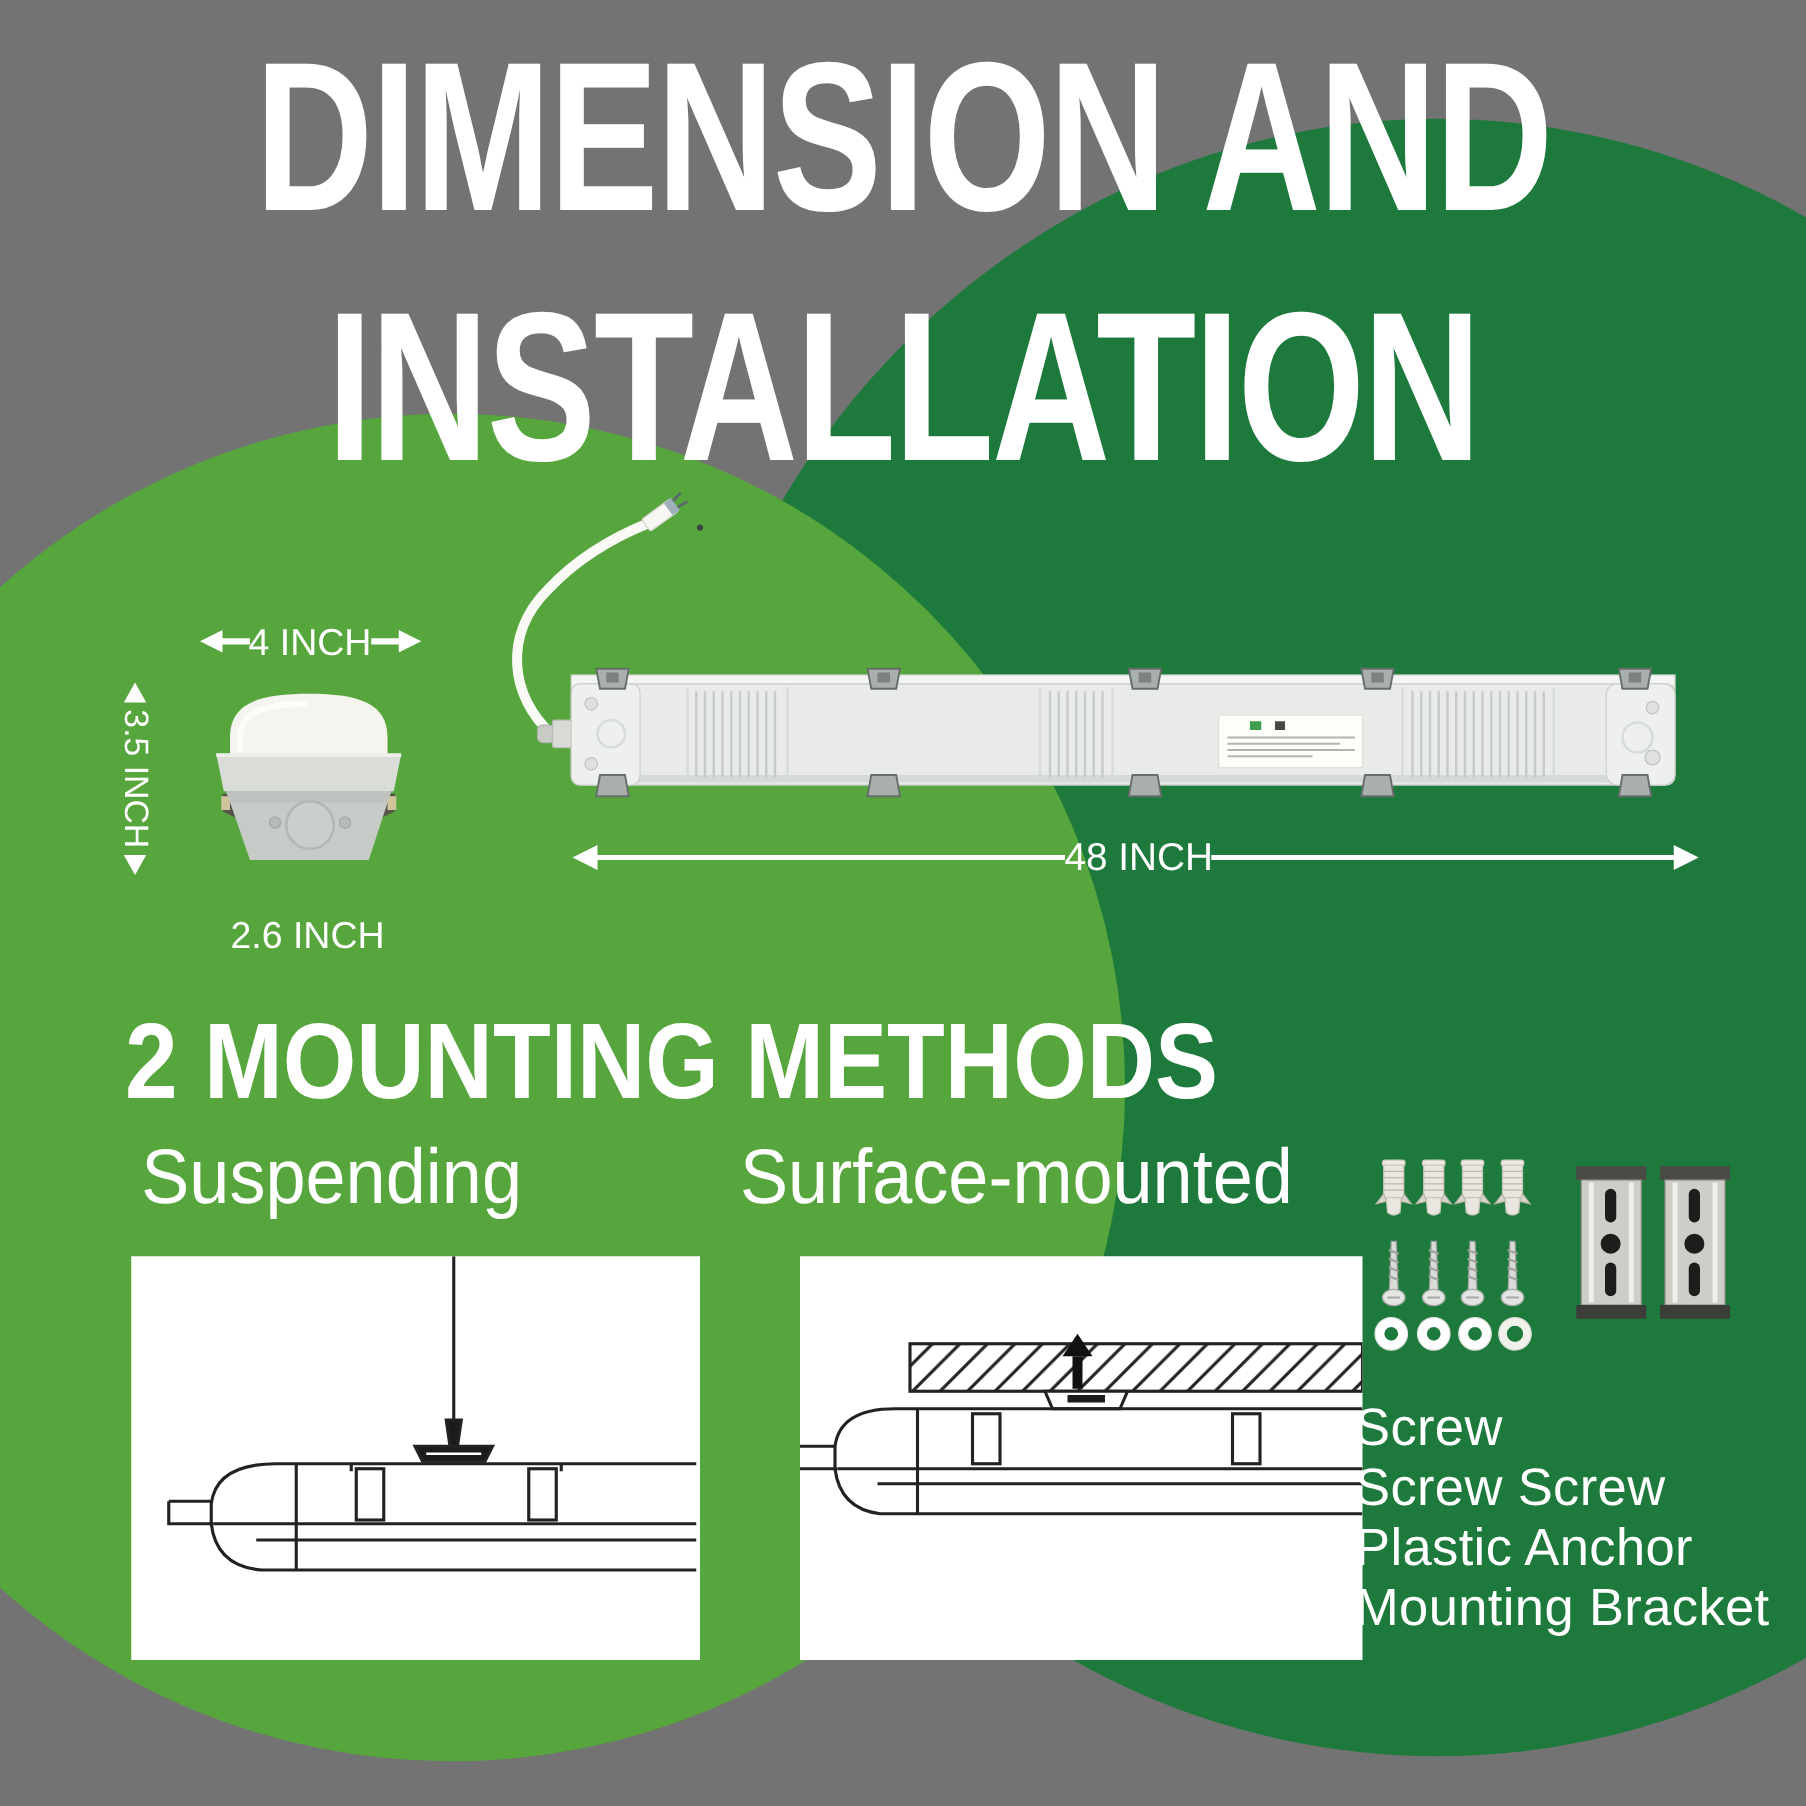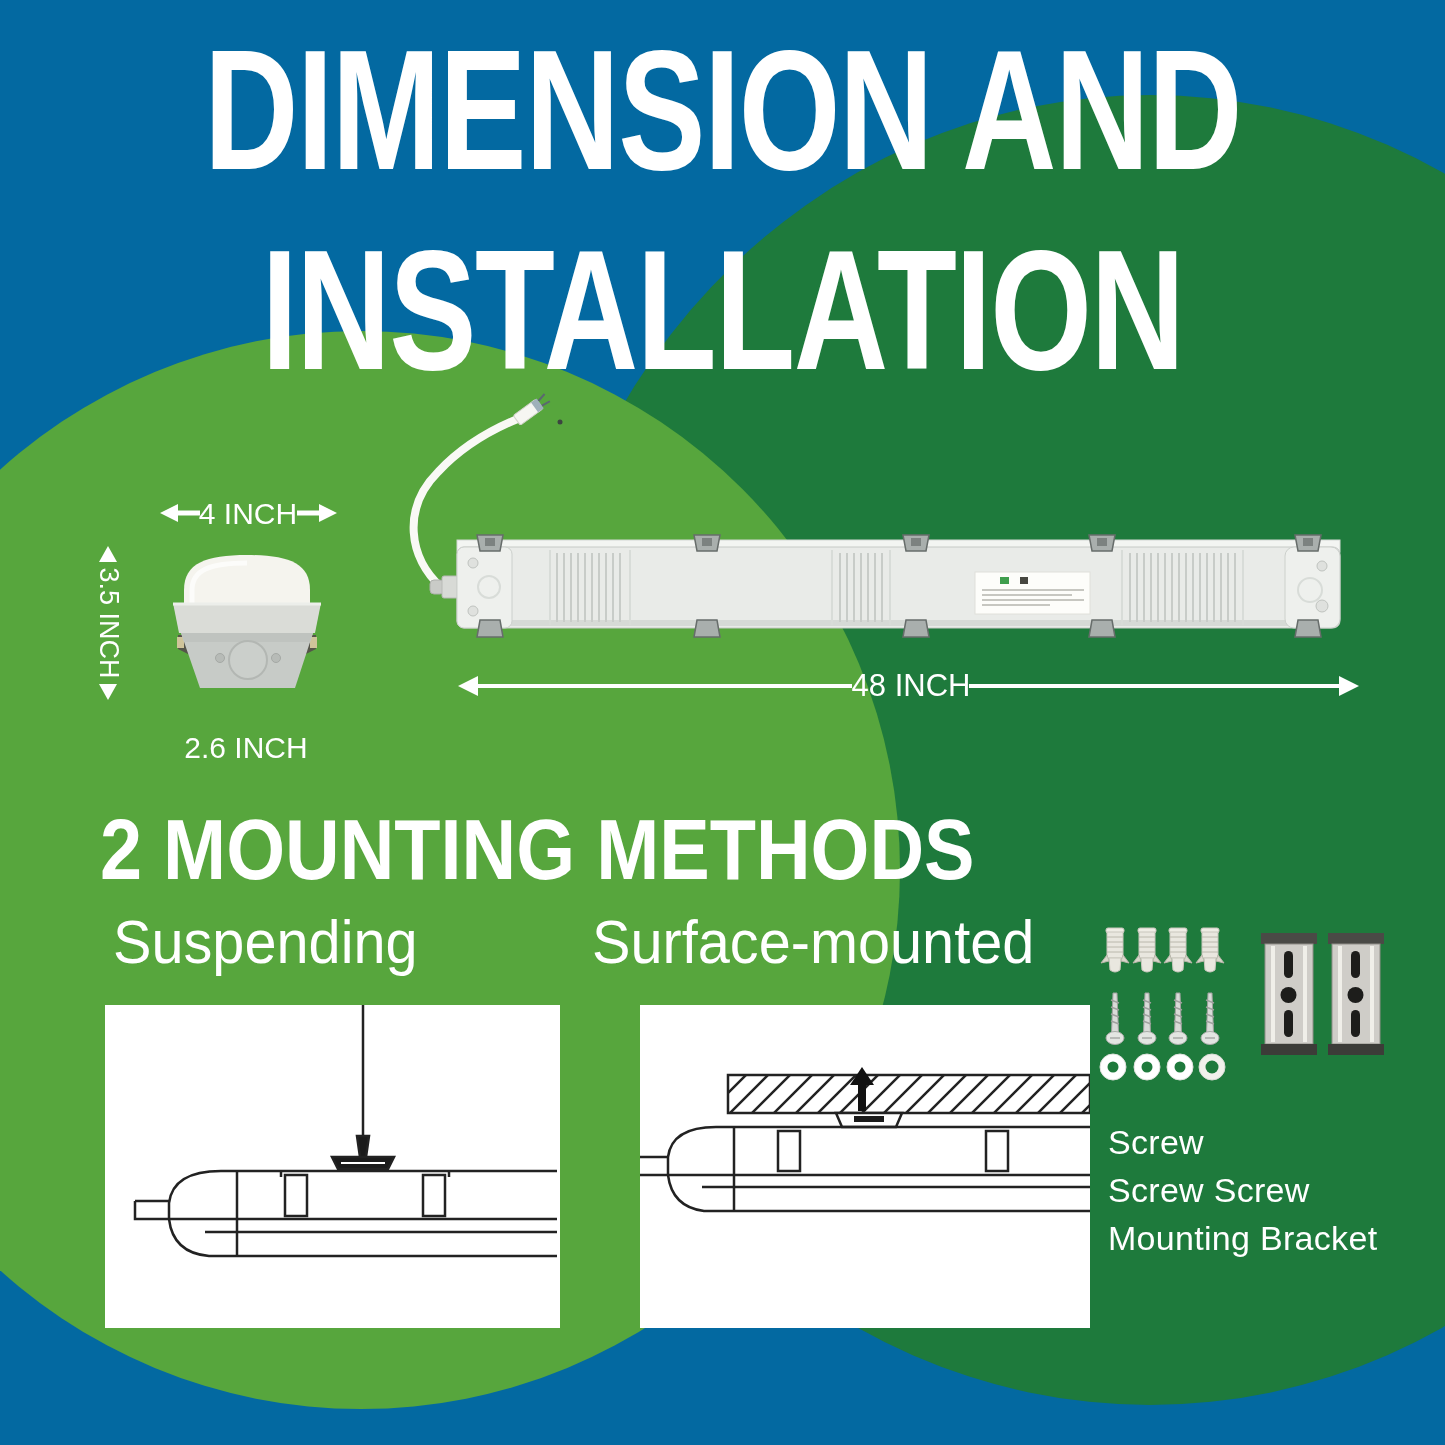--- a/index.html
+++ b/index.html
@@ -1,18 +1,18 @@
 <!DOCTYPE html>
 <html><head>
 <meta charset="utf-8">
 <style>
   html,body{margin:0;padding:0;}
   #page{
     position:relative; width:1445px; height:1445px; overflow:hidden;
-    background:#0369a1;
+    background:#737373;
     font-family:"Liberation Sans", sans-serif;
   }
   .circle{position:absolute; border-radius:50%;}
   #circle-dark{left:530px; top:95px; width:1240px; height:1310px; background:#1e7a3c;}
   #circle-leaf{left:-178px; top:331px; width:1078px; height:1078px; background:#57a63d;}
 
   .title-line{
     position:absolute; left:0; width:1445px; text-align:center;
     color:#ffffff; font-weight:bold; font-size:170px; line-height:1;
     transform:scaleX(.77); letter-spacing:-2px; white-space:nowrap;
@@ -30,22 +30,22 @@
     font-weight:400; transform:scaleX(.93); transform-origin:left top; white-space:nowrap;
   }
   #method-suspending{left:113px;}
   #method-surface{left:592px;}
 
   .mount-box{position:absolute; top:1005px; height:323px; background:#ffffff;}
   #suspend-box{left:105px; width:455px;}
   #surface-box{left:640px; width:450px;}
 
   #hw-list{
-    position:absolute; left:1108px; top:1118px; color:#fff;
-    font-size:34px; line-height:48px; font-weight:400; letter-spacing:.3px;
+    position:absolute; left:1084px; top:1118px; color:#fff;
+    font-size:42px; line-height:48px; font-weight:400; letter-spacing:.3px;
   }
   svg{display:block;}
   svg text{font-family:"Liberation Sans", sans-serif; fill:#ffffff;}
   .abs{position:absolute;}
 </style>
 </head>
 <body>
 
 <div id="page">
 
@@ -375,16 +375,17 @@
         <rect x="19" y="95" width="9" height="27" rx="4.5" fill="#1d1d1b"></rect>
         <circle cx="23.5" cy="80" r="8" fill="#1d1d1b"></circle>
         <rect x="-4" y="129" width="56" height="11" fill="#3c3c38"></rect>
       </g>
     </g>
   </svg>
 
   <div id="hw-list">
     <div>Screw</div>
     <div>Screw Screw</div>
+    <div>Plastic Anchor</div>
     <div>Mounting Bracket</div>
   </div>
 
 </div>
 
 </body></html>

